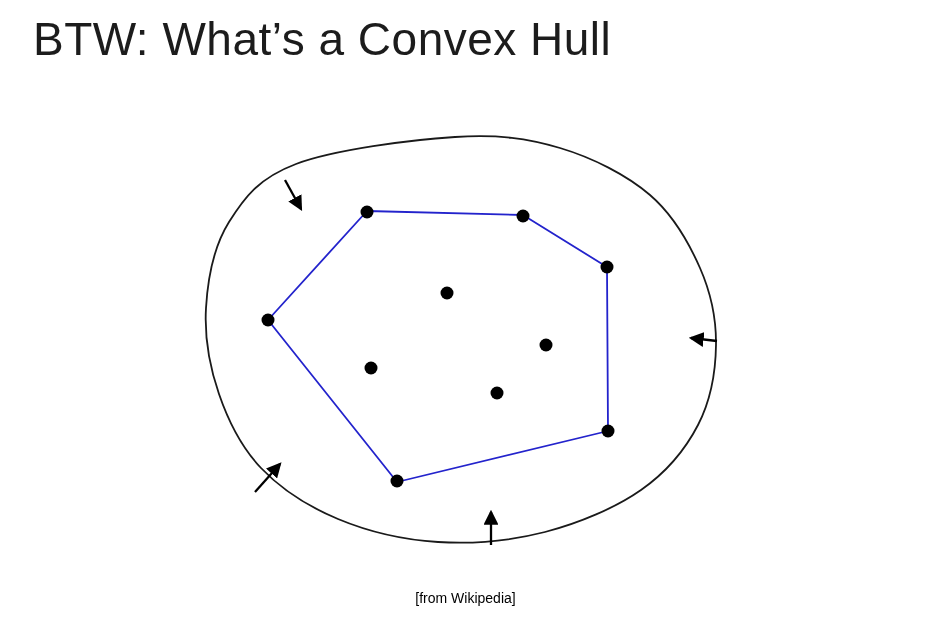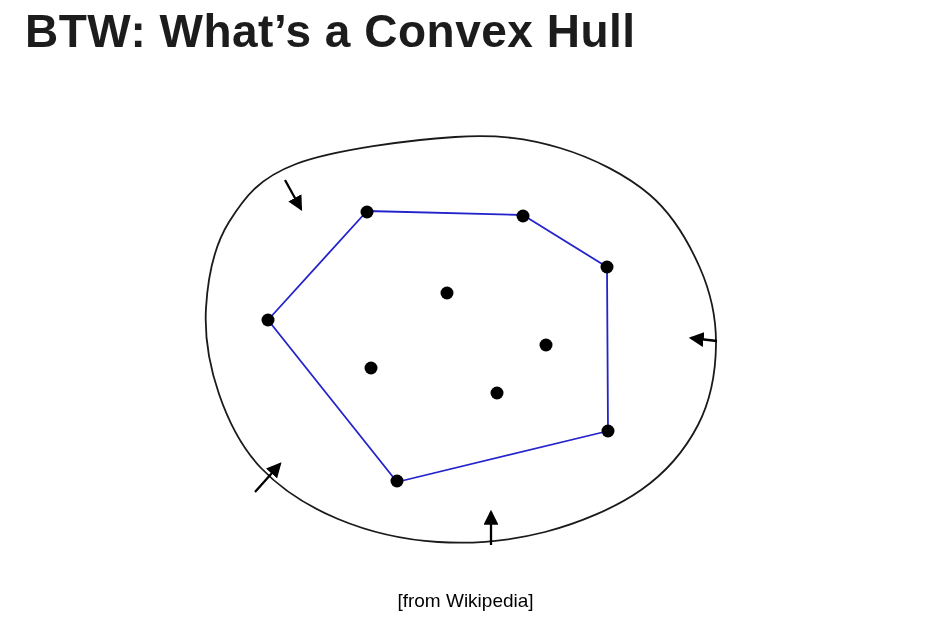--- a/index.html
+++ b/index.html
@@ -14,41 +14,41 @@
   .slide {
     position: relative;
     width: 931px;
     height: 636px;
     background: #ffffff;
   }
   .slide-title {
     position: absolute;
     left: 25px;
     top: 4px;
-    margin: 0;
+    margin: 8px;
     font-size: 46px;
-    font-weight: 700;
+    font-weight: 400;
     letter-spacing: 0.5px;
     color: #1c1c1c;
     font-family: "Liberation Sans", sans-serif;
   }
   .figure-svg {
     position: absolute;
     left: 0;
     top: 0;
     width: 931px;
     height: 636px;
   }
   .figure-caption {
     position: absolute;
     left: 0;
     top: 590px;
     width: 931px;
     text-align: center;
-    font-size: 19px;
+    font-size: 14px;
     color: #000000;
     font-family: "Liberation Sans", sans-serif;
   }
 </style>
 </head>
 <body>
 
 <div class="slide">
   <h1 class="slide-title">BTW: What’s a Convex Hull</h1>
 

